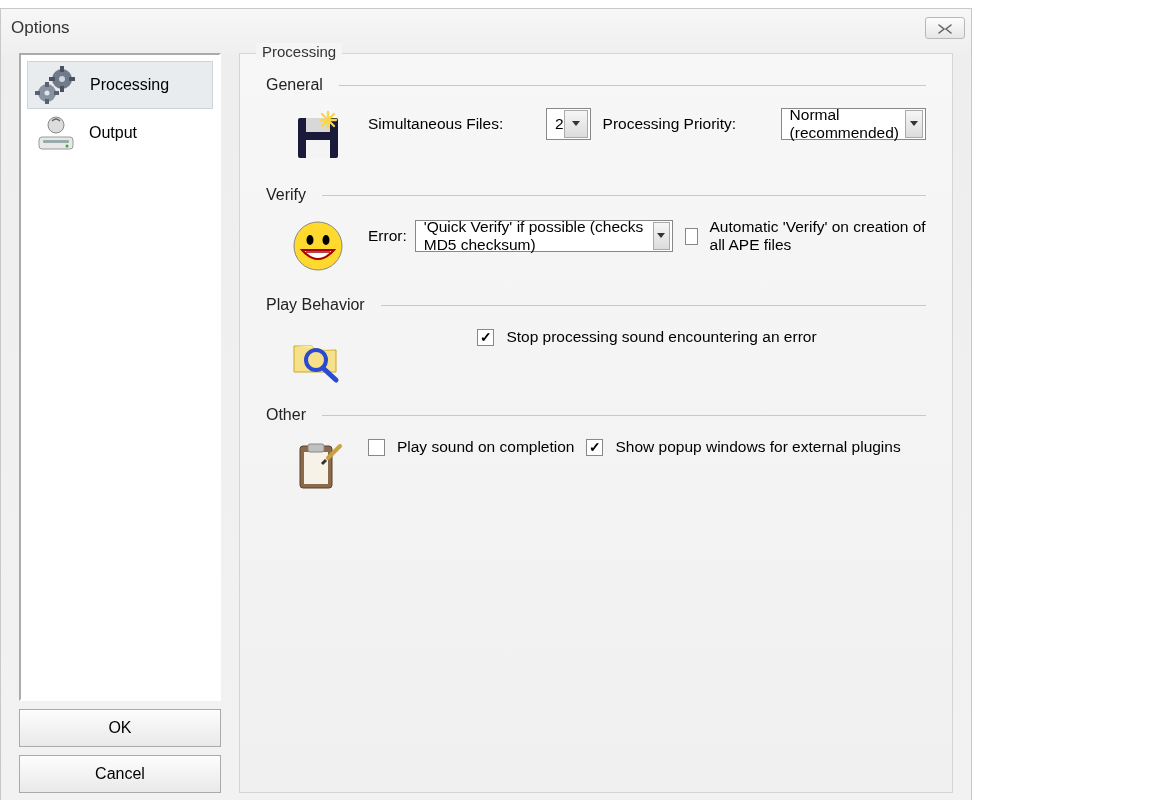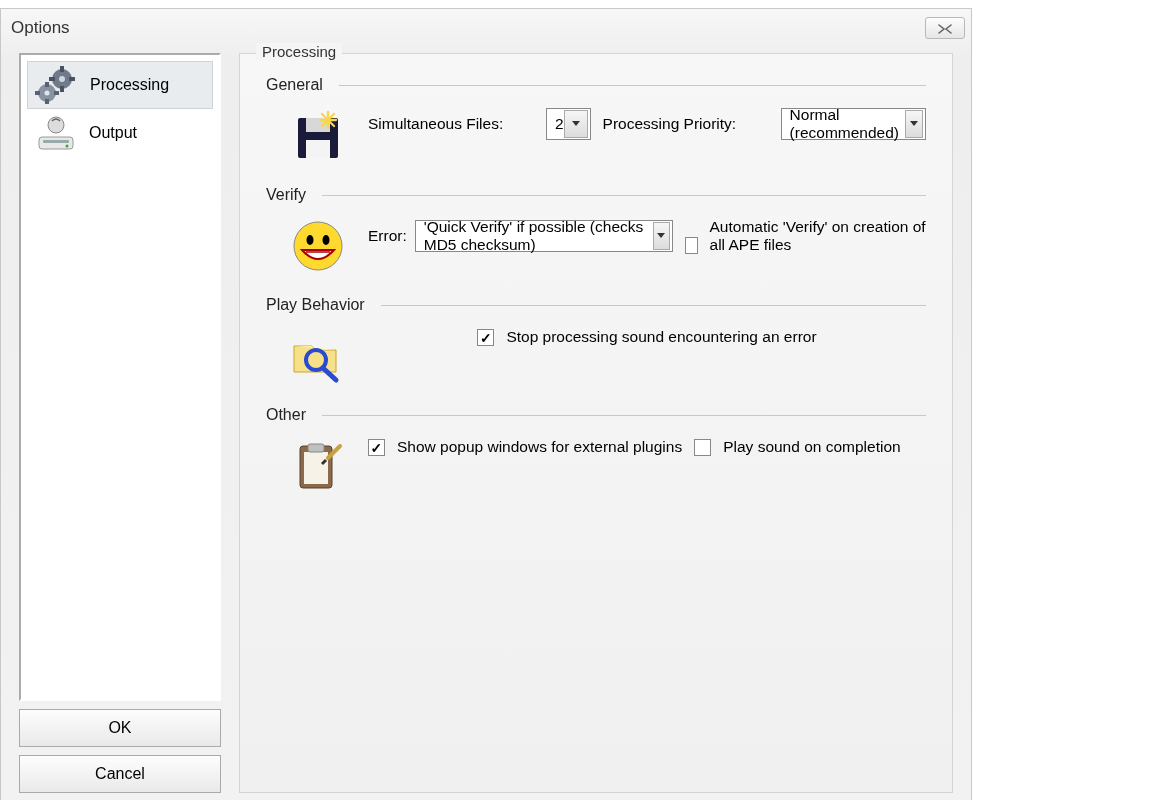--- a/index.html
+++ b/index.html
@@ -124,21 +124,21 @@
     justify-content: space-between;
     font-size: 15.5px;
   }
   .dropdown .dd-btn {
     width: 24px; height: 28px;
     border: 1px solid #aaa;
     background: linear-gradient(to bottom,#f6f6f6,#dcdcdc);
     display:flex;align-items:center;justify-content:center;
   }
   .dd-btn svg{width:10px;height:8px;}
-  .checkbox-row { display:flex; align-items:flex-end; gap:12px; font-size:15.5px;}
+  .checkbox-row { display:flex; align-items:center; gap:12px; font-size:15.5px;}
   .chk {
     width:17px;height:17px;
     border:1px solid #888;
     background:#fff;
     display:flex;align-items:center;justify-content:center;
     font-size:14px;
     line-height:1;
   }
   .chk.checked::after{content:"✓";color:#000;font-weight:bold;}
 </style>
@@ -317,26 +317,26 @@
             <svg viewBox="0 0 60 56">
               <rect x="12" y="8" width="32" height="42" rx="3" fill="#8a6a4a" stroke="#5a4028"></rect>
               <rect x="16" y="14" width="24" height="32" fill="#f6f2e8"></rect>
               <rect x="20" y="6" width="16" height="8" rx="2" fill="#c0c0c0" stroke="#888"></rect>
               <line x1="40" y1="20" x2="52" y2="8" stroke="#caa040" stroke-width="4" stroke-linecap="round"></line>
               <line x1="38" y1="22" x2="34" y2="26" stroke="#333" stroke-width="3"></line>
             </svg>
           </span>
           <div class="fields">
             <div class="checkbox-row">
+              <span class="chk"></span>
+              <span>Play sound on completion</span>
+            </div>
+            <div class="checkbox-row">
               <span class="chk checked"></span>
               <span>Show popup windows for external plugins</span>
-            </div>
-            <div class="checkbox-row">
-              <span class="chk"></span>
-              <span>Play sound on completion</span>
             </div>
           </div>
         </div>
       </div>
 
     </div>
   </div>
 </div>
 
 </body></html>

